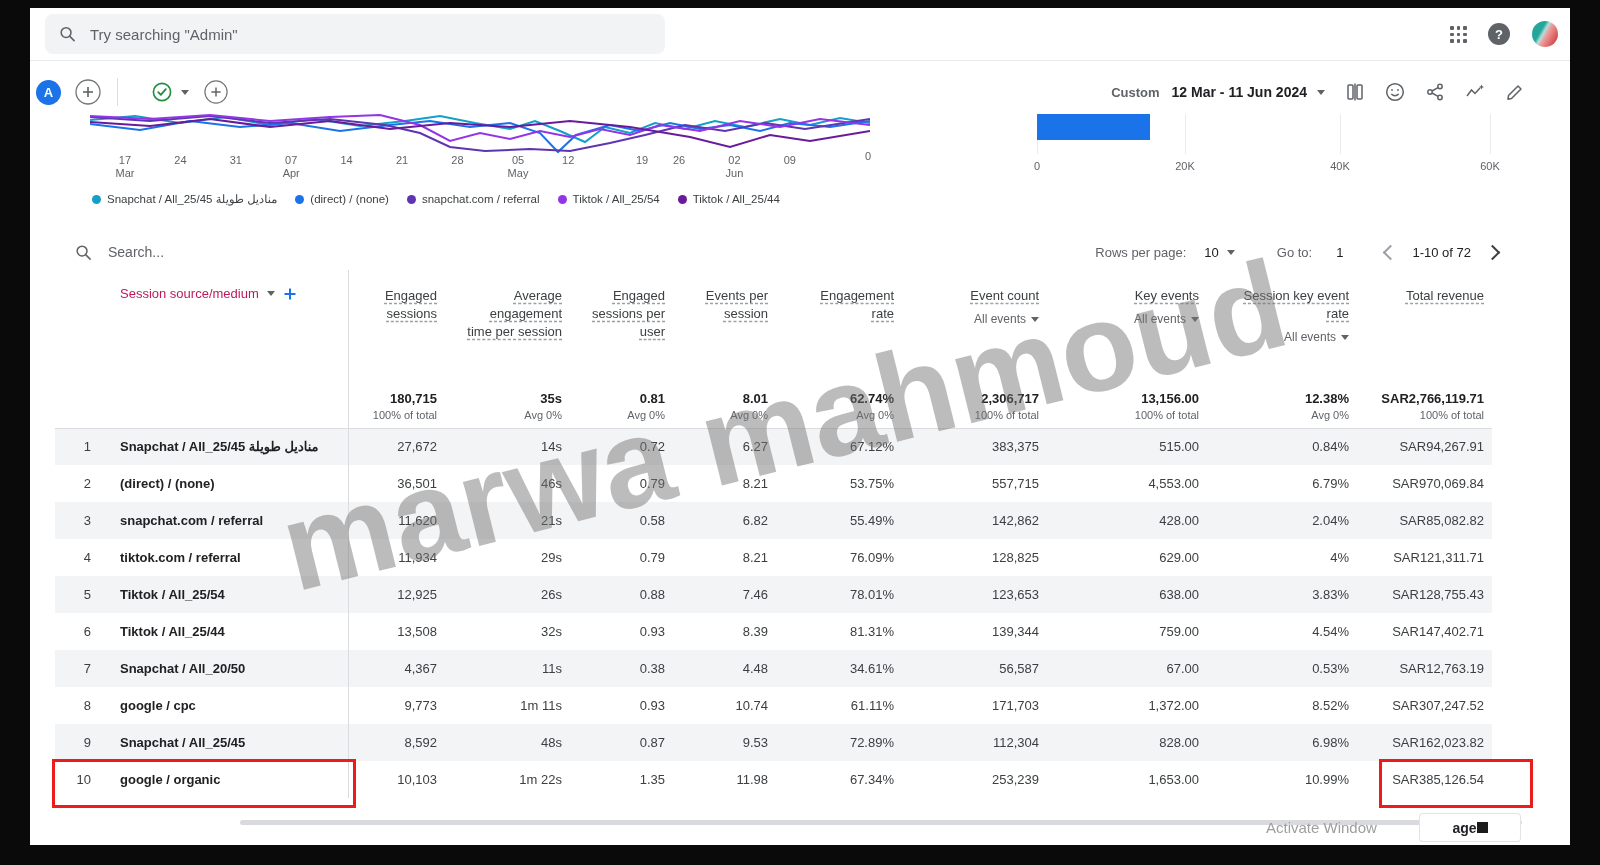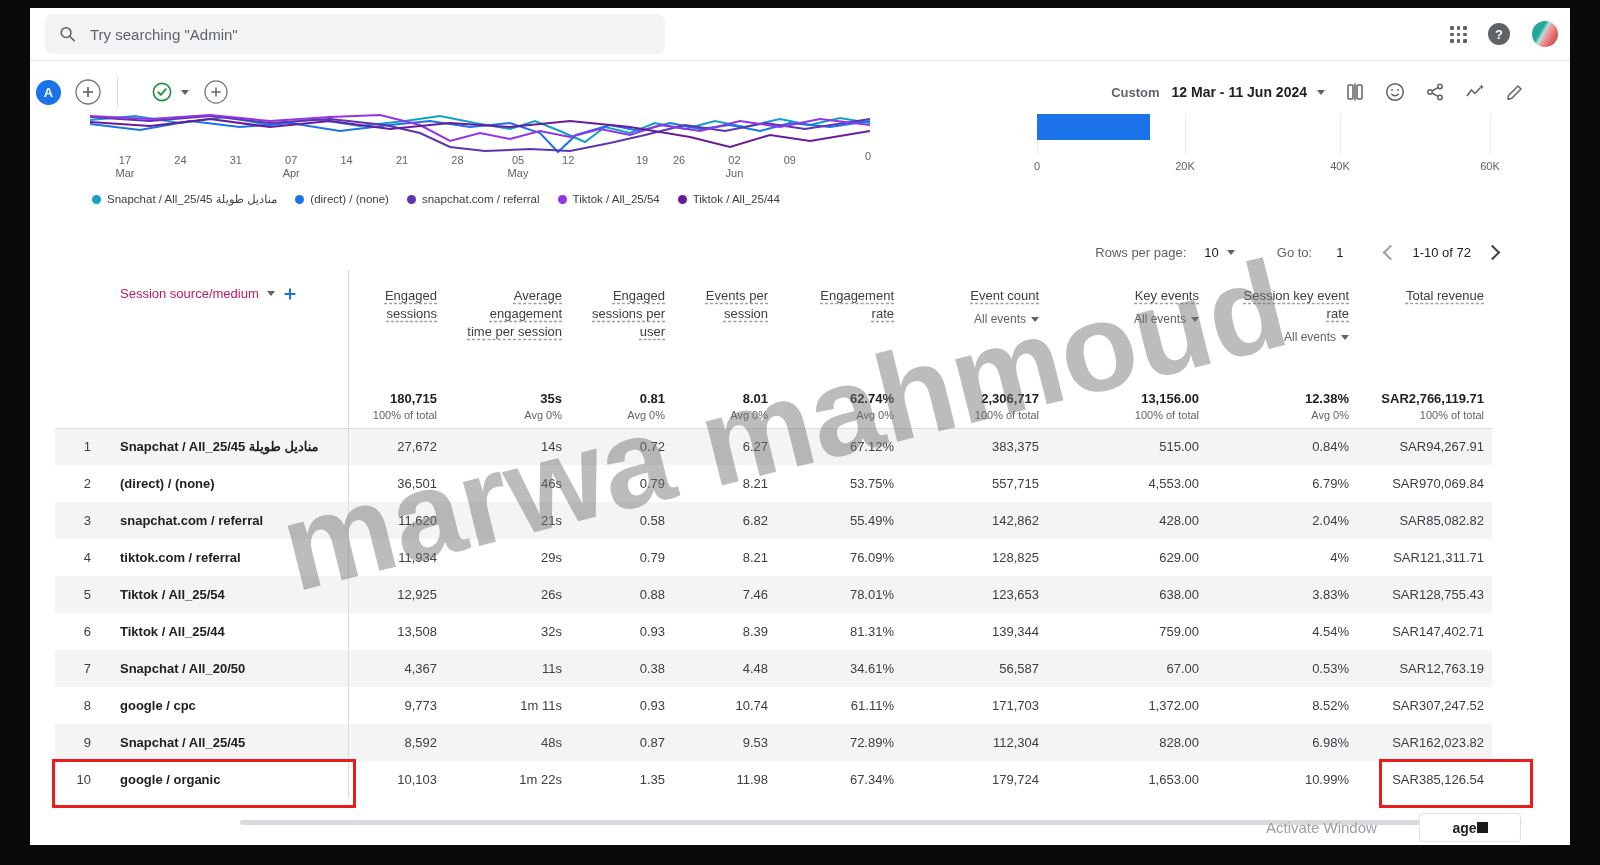--- a/index.html
+++ b/index.html
@@ -292,20 +292,27 @@
           <span class="legend-dot" style="background: rgb(147, 52, 230);"></span>
           <span class="legend-label">Tiktok / All_25/54</span>
         </div>
         <div class="legend-item">
           <span class="legend-dot" style="background: rgb(106, 27, 154);"></span>
           <span class="legend-label">Tiktok / All_25/44</span>
         </div>
       </div>
 
     <div class="table-controls">
+      <div class="tc-search">
+        <svg width="17" height="17" viewBox="0 0 18 18">
+            <circle cx="7.5" cy="7.5" r="5.2" fill="none" stroke="#5f6368" stroke-width="1.6"></circle>
+            <line x1="11.5" y1="11.5" x2="16" y2="16" stroke="#5f6368" stroke-width="1.6" stroke-linecap="round"></line>
+          </svg>
+        <input placeholder="Search..." style="">
+      </div>
       <div class="tc-pager">
         <span class="pg-label">Rows per page:</span>
         <span style="width:18px"></span>
         <span class="pg-value">10</span>
         <span style="width:8px"></span>
         <span class="caret"></span>
         <span style="width:42px"></span>
         <span class="pg-label">Go to:</span>
         <span style="width:24px"></span>
         <span class="pg-value">1</span>
@@ -533,21 +540,21 @@
             <td class="cell-val">SAR162,023.82</td>
           </tr>
           <tr>
             <td class="cell-num">10</td>
             <td class="cell-source">google / organic</td>
             <td class="cell-val">10,103</td>
             <td class="cell-val">1m 22s</td>
             <td class="cell-val">1.35</td>
             <td class="cell-val">11.98</td>
             <td class="cell-val">67.34%</td>
-            <td class="cell-val">179,724</td>
+            <td class="cell-val">253,239</td>
             <td class="cell-val">1,653.00</td>
             <td class="cell-val">10.99%</td>
             <td class="cell-val">SAR385,126.54</td>
           </tr>
         </tbody>
     </table>
 
     <div class="hscrollbar"></div>
 
     <div class="watermark">marwa mahmoud</div>

